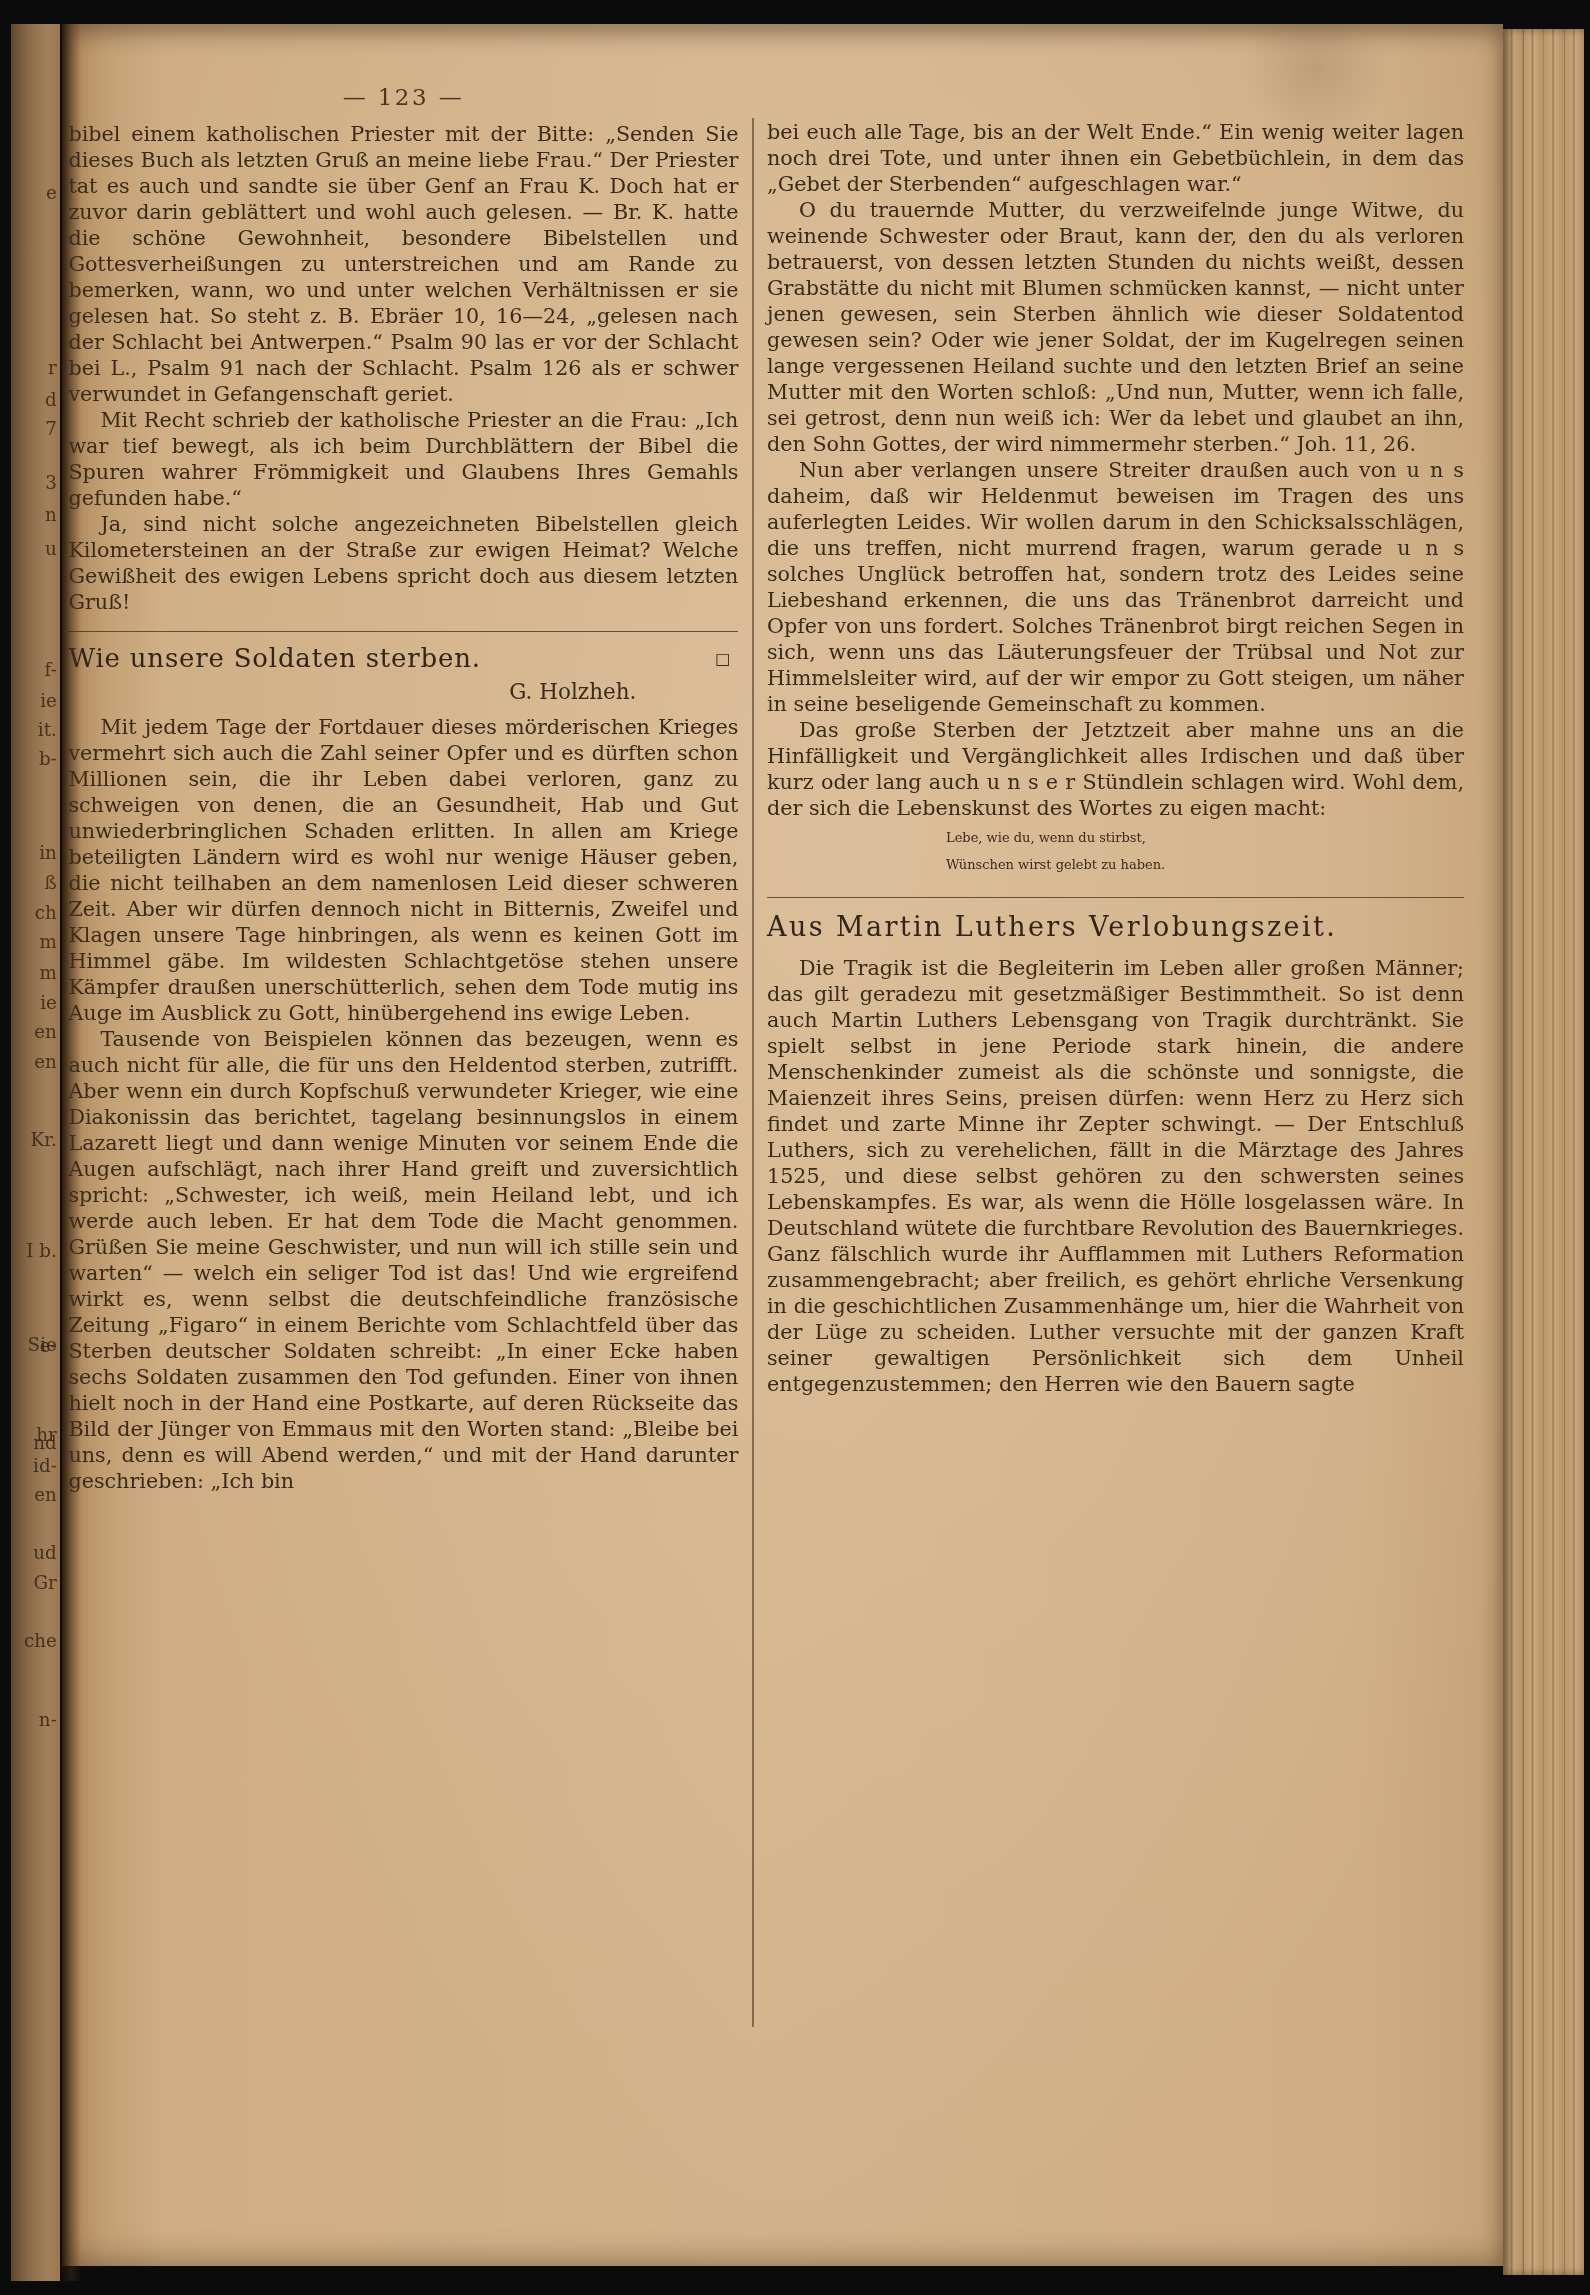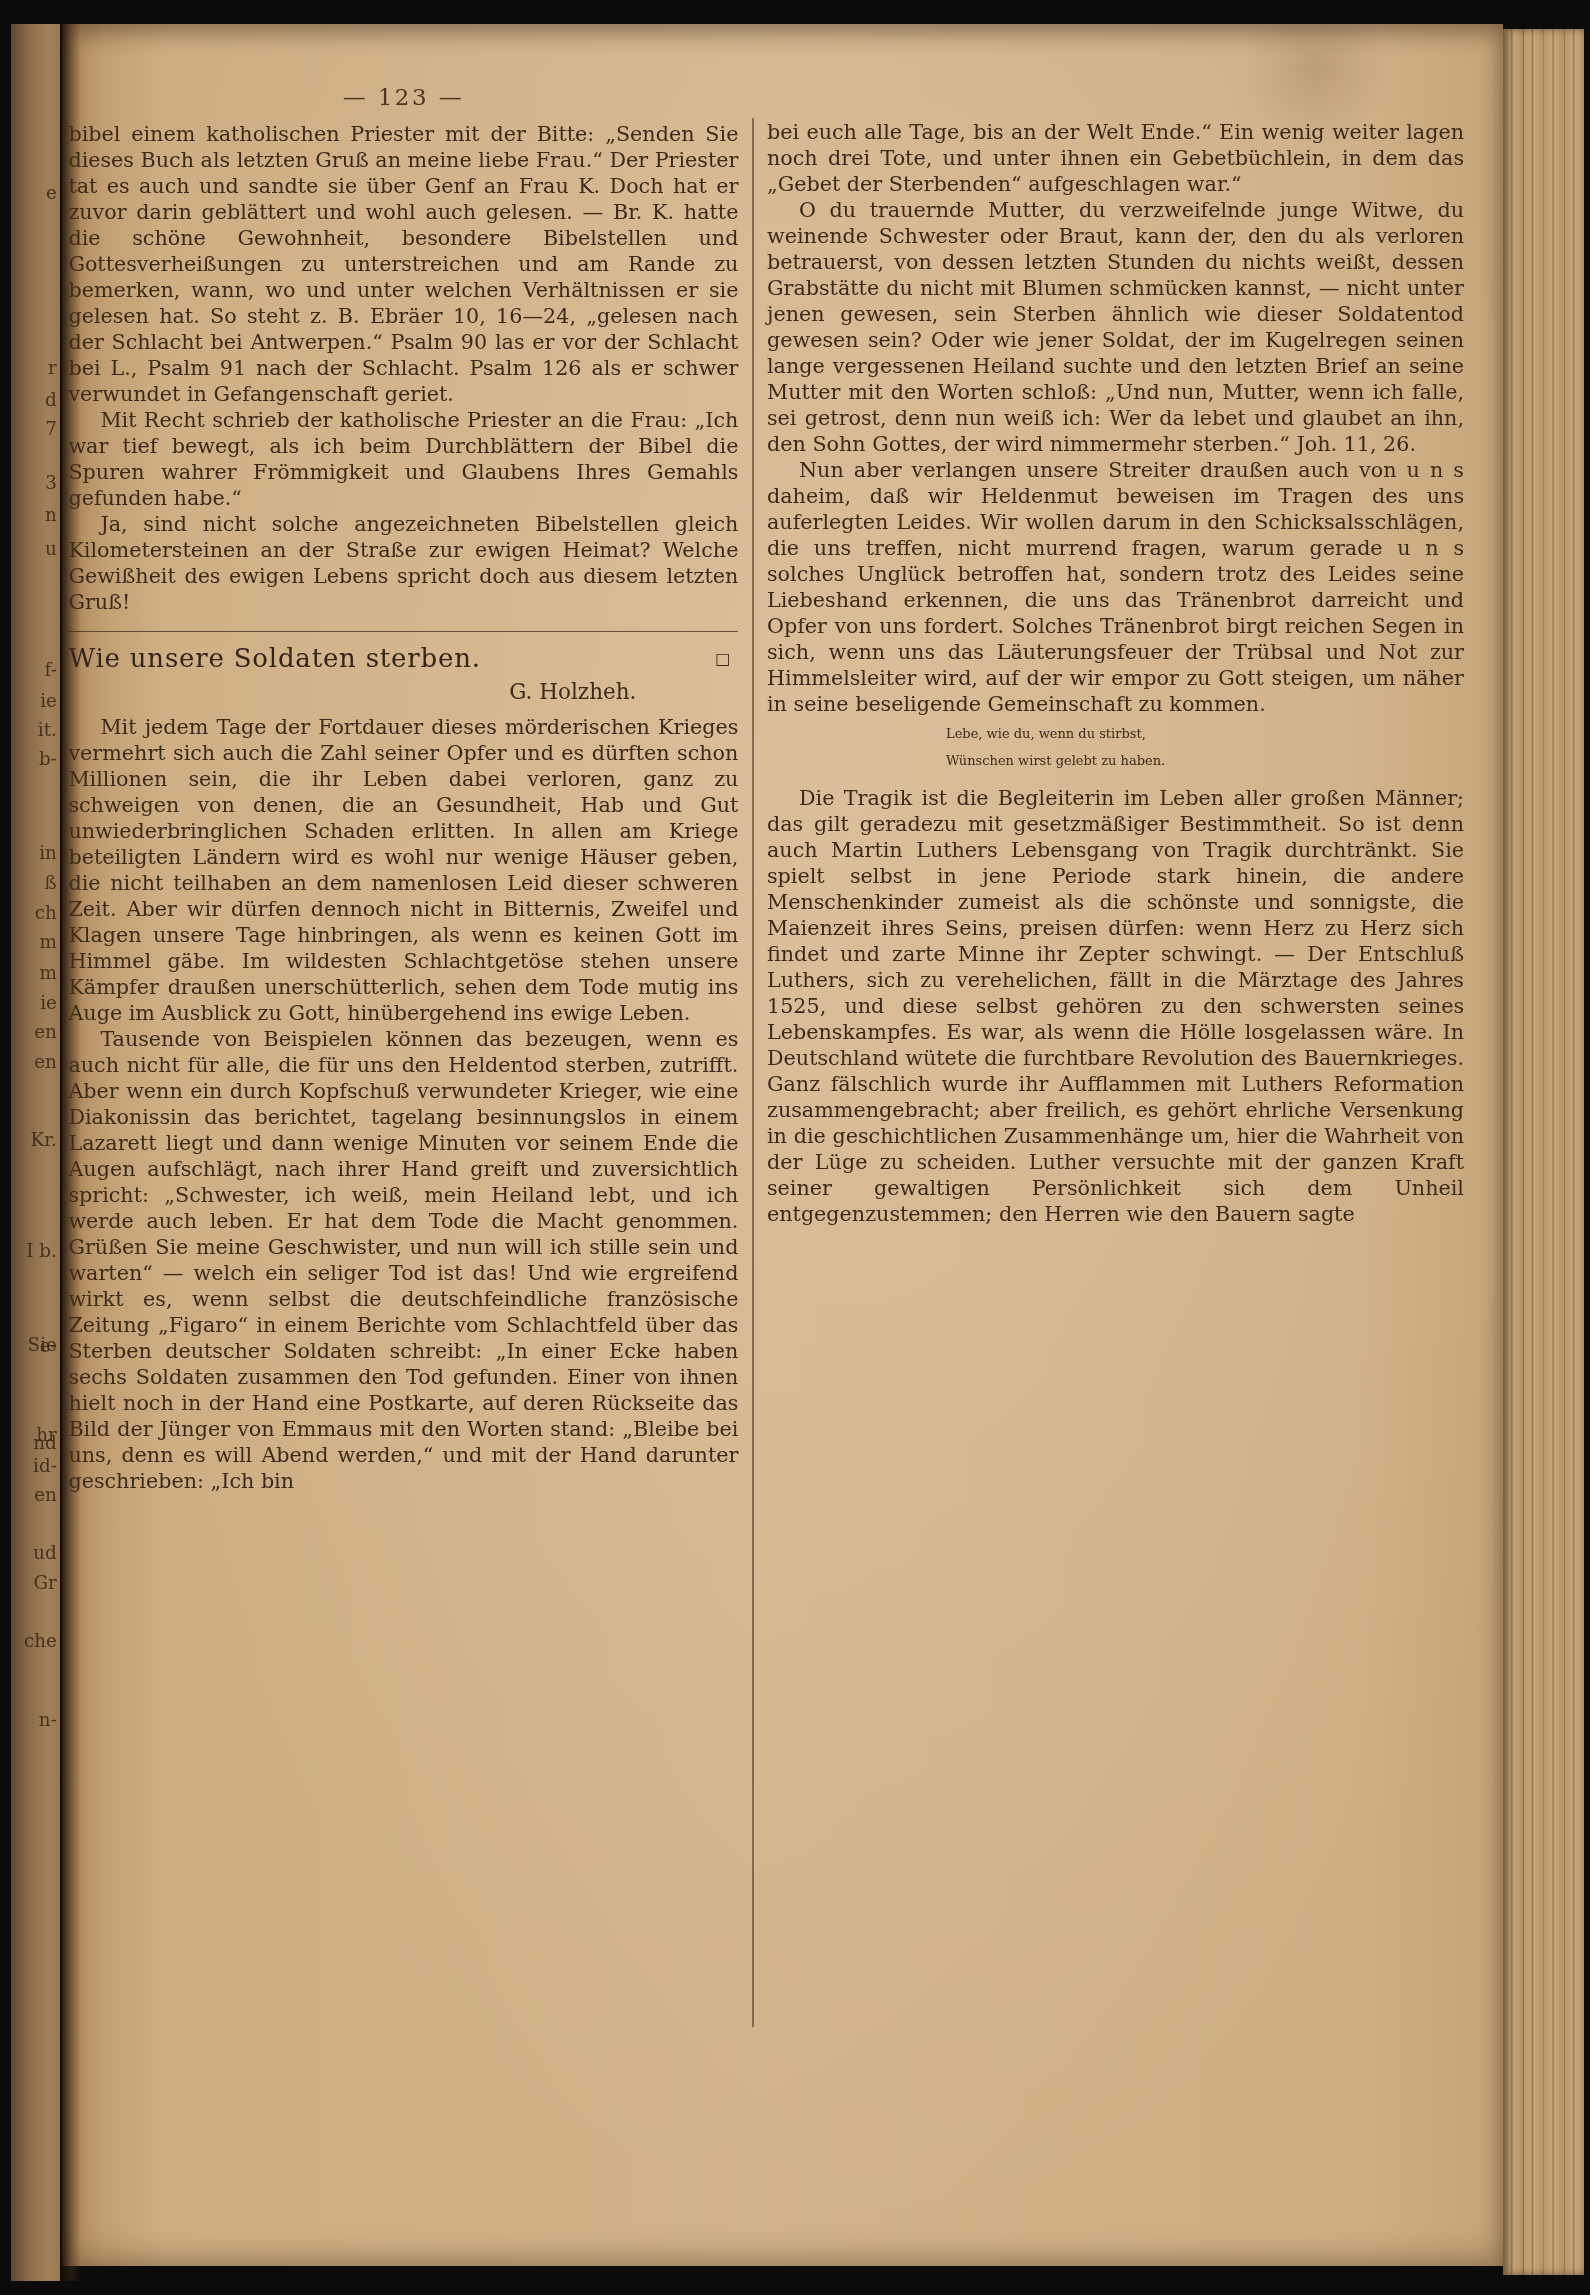--- a/index.html
+++ b/index.html
@@ -129,26 +129,30 @@
       <p class="para">Mit jedem Tage der Fortdauer dieses mörderischen Krieges vermehrt sich auch die Zahl seiner Opfer und es dürften schon Millionen sein, die ihr Leben dabei verloren, ganz zu schweigen von denen, die an Gesundheit, Hab und Gut unwiederbringlichen Schaden erlitten. In allen am Kriege beteiligten Ländern wird es wohl nur wenige Häuser geben, die nicht teilhaben an dem namenlosen Leid dieser schweren Zeit. Aber wir dürfen dennoch nicht in Bitternis, Zweifel und Klagen unsere Tage hinbringen, als wenn es keinen Gott im Himmel gäbe. Im wildesten Schlachtgetöse stehen unsere Kämpfer draußen unerschütterlich, sehen dem Tode mutig ins Auge im Ausblick zu Gott, hinübergehend ins ewige Leben.</p>
       <p class="para">Tausende von Beispielen können das bezeugen, wenn es auch nicht für alle, die für uns den Heldentod sterben, zutrifft. Aber wenn ein durch Kopfschuß verwundeter Krieger, wie eine Diakonissin das berichtet, tagelang besinnungslos in einem Lazarett liegt und dann wenige Minuten vor seinem Ende die Augen aufschlägt, nach ihrer Hand greift und zuversichtlich spricht: „Schwester, ich weiß, mein Heiland lebt, und ich werde auch leben. Er hat dem Tode die Macht genommen. Grüßen Sie meine Geschwister, und nun will ich stille sein und warten“ — welch ein seliger Tod ist das! Und wie ergreifend wirkt es, wenn selbst die deutschfeindliche französische Zeitung „Figaro“ in einem Berichte vom Schlachtfeld über das Sterben deutscher Soldaten schreibt: „In einer Ecke haben sechs Soldaten zusammen den Tod gefunden. Einer von ihnen hielt noch in der Hand eine Postkarte, auf deren Rückseite das Bild der Jünger von Emmaus mit den Worten stand: „Bleibe bei uns, denn es will Abend werden,“ und mit der Hand darunter geschrieben: „Ich bin</p>
     </div>
 
     <div class="divider"></div>
 
     <div class="col col-right">
       <p class="para noindent">bei euch alle Tage, bis an der Welt Ende.“ Ein wenig weiter lagen noch drei Tote, und unter ihnen ein Gebetbüchlein, in dem das „Gebet der Sterbenden“ aufgeschlagen war.“</p>
       <p class="para">O du trauernde Mutter, du verzweifelnde junge Witwe, du weinende Schwester oder Braut, kann der, den du als verloren betrauerst, von dessen letzten Stunden du nichts weißt, dessen Grabstätte du nicht mit Blumen schmücken kannst, — nicht unter jenen gewesen, sein Sterben ähnlich wie dieser Soldatentod gewesen sein? Oder wie jener Soldat, der im Kugelregen seinen lange vergessenen Heiland suchte und den letzten Brief an seine Mutter mit den Worten schloß: „Und nun, Mutter, wenn ich falle, sei getrost, denn nun weiß ich: Wer da lebet und glaubet an ihn, den Sohn Gottes, der wird nimmermehr sterben.“ Joh. 11, 26.</p>
       <p class="para">Nun aber verlangen unsere Streiter draußen auch von u n s daheim, daß wir Heldenmut beweisen im Tragen des uns auferlegten Leides. Wir wollen darum in den Schicksalsschlägen, die uns treffen, nicht murrend fragen, warum gerade u n s solches Unglück betroffen hat, sondern trotz des Leides seine Liebeshand erkennen, die uns das Tränenbrot darreicht und Opfer von uns fordert. Solches Tränenbrot birgt reichen Segen in sich, wenn uns das Läuterungsfeuer der Trübsal und Not zur Himmelsleiter wird, auf der wir empor zu Gott steigen, um näher in seine beseligende Gemeinschaft zu kommen.</p>
+      <p class="para">Das große Sterben der Jetztzeit aber mahne uns an die Hinfälligkeit und Vergänglichkeit alles Irdischen und daß über kurz oder lang auch u n s e r Stündlein schlagen wird. Wohl dem, der sich die Lebenskunst des Wortes zu eigen macht:</p>
 
       <div class="verse">
         <div>Lebe, wie du, wenn du stirbst,</div>
         <div>Wünschen wirst gelebt zu haben.</div>
       </div>
 
+      <div class="art-head2">
+        <h2 class="headline wide">Aus Martin Luthers Verlobungszeit.</h2>
+      </div>
 
       <p class="para">Die Tragik ist die Begleiterin im Leben aller großen Männer; das gilt geradezu mit gesetzmäßiger Bestimmtheit. So ist denn auch Martin Luthers Lebensgang von Tragik durchtränkt. Sie spielt selbst in jene Periode stark hinein, die andere Menschenkinder zumeist als die schönste und sonnigste, die Maienzeit ihres Seins, preisen dürfen: wenn Herz zu Herz sich findet und zarte Minne ihr Zepter schwingt. — Der Entschluß Luthers, sich zu verehelichen, fällt in die Märztage des Jahres 1525, und diese selbst gehören zu den schwersten seines Lebenskampfes. Es war, als wenn die Hölle losgelassen wäre. In Deutschland wütete die furchtbare Revolution des Bauernkrieges. Ganz fälschlich wurde ihr Aufflammen mit Luthers Reformation zusammengebracht; aber freilich, es gehört ehrliche Versenkung in die geschichtlichen Zusammenhänge um, hier die Wahrheit von der Lüge zu scheiden. Luther versuchte mit der ganzen Kraft seiner gewaltigen Persönlichkeit sich dem Unheil entgegenzustemmen; den Herren wie den Bauern sagte</p>
     </div>
 
   </div>
 
   <div class="stack"></div>
 
 </div>
 

